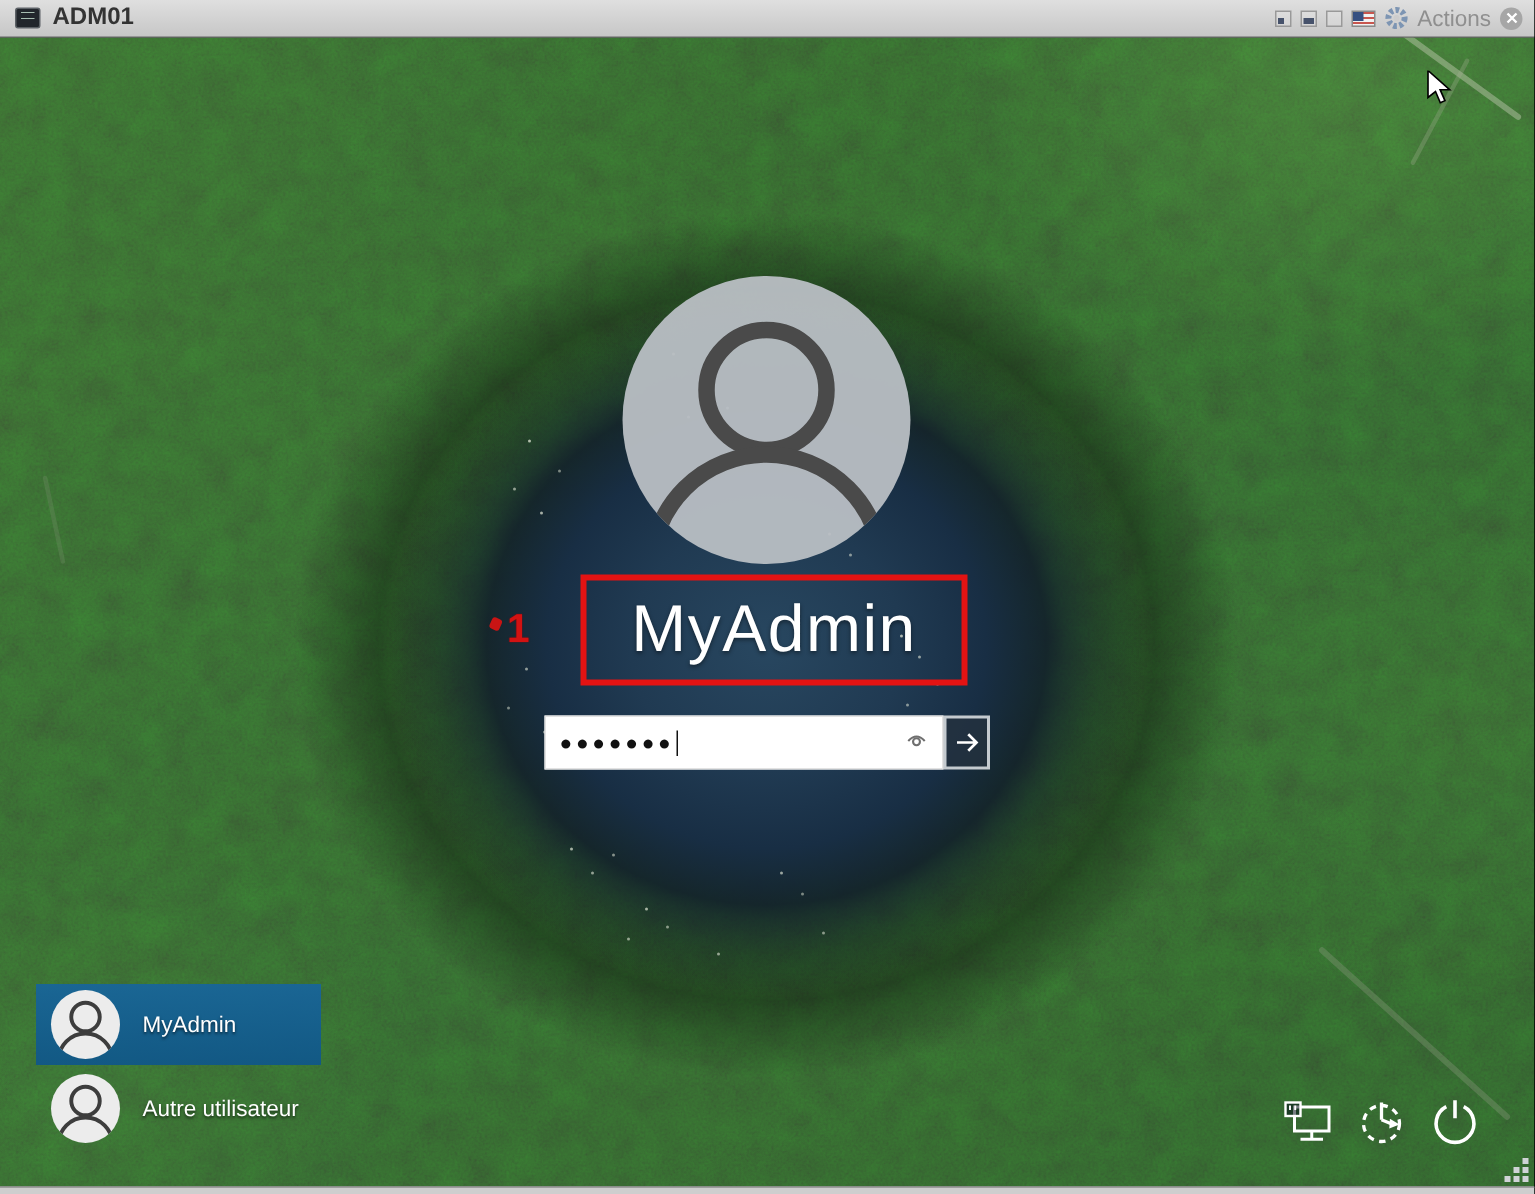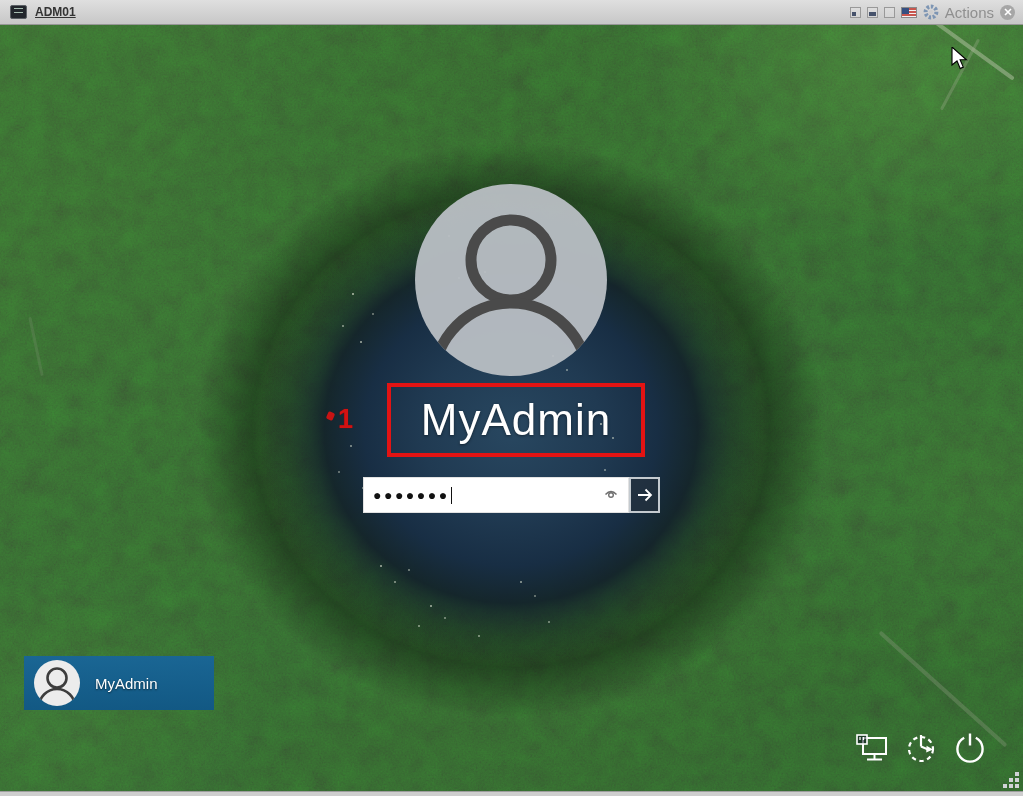--- a/index.html
+++ b/index.html
@@ -9,21 +9,21 @@
   .stage { position:relative; width:1023px; height:796px; background:#0f1a12; }
 
   
   .titlebar { position:absolute; top:0; left:0; width:100%; height:25px;
     background:linear-gradient(#dfdfdf,#c7c7c7); border-bottom:1px solid #969696;
     display:flex; align-items:center; z-index:40; }
   .console-icon { width:17px; height:14px; margin-left:10px; background:#22262c;
     border:1px solid #5c6166; border-radius:2px; position:relative; }
   .console-icon .lines { position:absolute; inset:2px 3px;
     background:repeating-linear-gradient(180deg, rgba(190,215,200,.85) 0 1px, transparent 1px 4px); }
-  .tb-title { margin-left:8px; font-size:12px; font-weight:bold; color:#333;text-decoration:underline; }
+  .tb-title { margin-left:8px; font-size:16px; font-weight:bold; color:#333; }
   .tb-right { margin-left:auto; display:flex; align-items:center; gap:6px; margin-right:8px; }
   .win-sq { width:11px; height:11px; border:1px solid #999; position:relative; background:rgba(255,255,255,.15); }
   .win-sq .fill { position:absolute; left:1px; bottom:1px; background:#46526b; }
   .flag { width:16px; height:11px; border:1px solid #8a8a8a; position:relative;
     background:repeating-linear-gradient(180deg,#c8564e 0 1.6px,#f2f2f2 1.6px 3.2px); }
   .flag .canton { position:absolute; left:0; top:0; width:7px; height:6px; background:#365081; }
   .actions-label { font-size:15px; color:#8f8f8f; }
   .close-btn { width:15px; height:15px; border-radius:50%; background:#a6a6a6;
     display:flex; align-items:center; justify-content:center; }
 
@@ -205,20 +205,29 @@
     <div class="user-list">
       <div class="user-row selected">
         <div class="avatar-small">
           <svg width="46" height="46" viewBox="0 0 46 46">
             <circle cx="23" cy="18" r="9.5" fill="none" stroke="#3d3d3d" stroke-width="2.6"></circle>
             <path d="M5 47 A 18 18 0 0 1 41 47" fill="none" stroke="#3d3d3d" stroke-width="2.6"></path>
           </svg>
         </div>
         <span class="user-name">MyAdmin</span>
       </div>
+      <div class="user-row">
+        <div class="avatar-small">
+          <svg width="46" height="46" viewBox="0 0 46 46">
+            <circle cx="23" cy="18" r="9.5" fill="none" stroke="#3d3d3d" stroke-width="2.6"></circle>
+            <path d="M5 47 A 18 18 0 0 1 41 47" fill="none" stroke="#3d3d3d" stroke-width="2.6"></path>
+          </svg>
+        </div>
+        <span class="user-name">Autre utilisateur</span>
+      </div>
     </div>
 
     <div class="sys-icons">
       <button class="sys-btn">
         <svg width="36" height="32" viewBox="0 0 36 32">
           <rect x="9" y="6" width="23" height="16" fill="none" stroke="#fff" stroke-width="2"></rect>
           <line x1="20.5" y1="22" x2="20.5" y2="27" stroke="#fff" stroke-width="2"></line>
           <line x1="13" y1="27.5" x2="28" y2="27.5" stroke="#fff" stroke-width="2"></line>
           <rect x="3" y="3" width="10" height="9" fill="rgba(10,20,30,.55)" stroke="#fff" stroke-width="1.6"></rect>
           <line x1="6" y1="5" x2="6" y2="8" stroke="#fff" stroke-width="1.3"></line>

